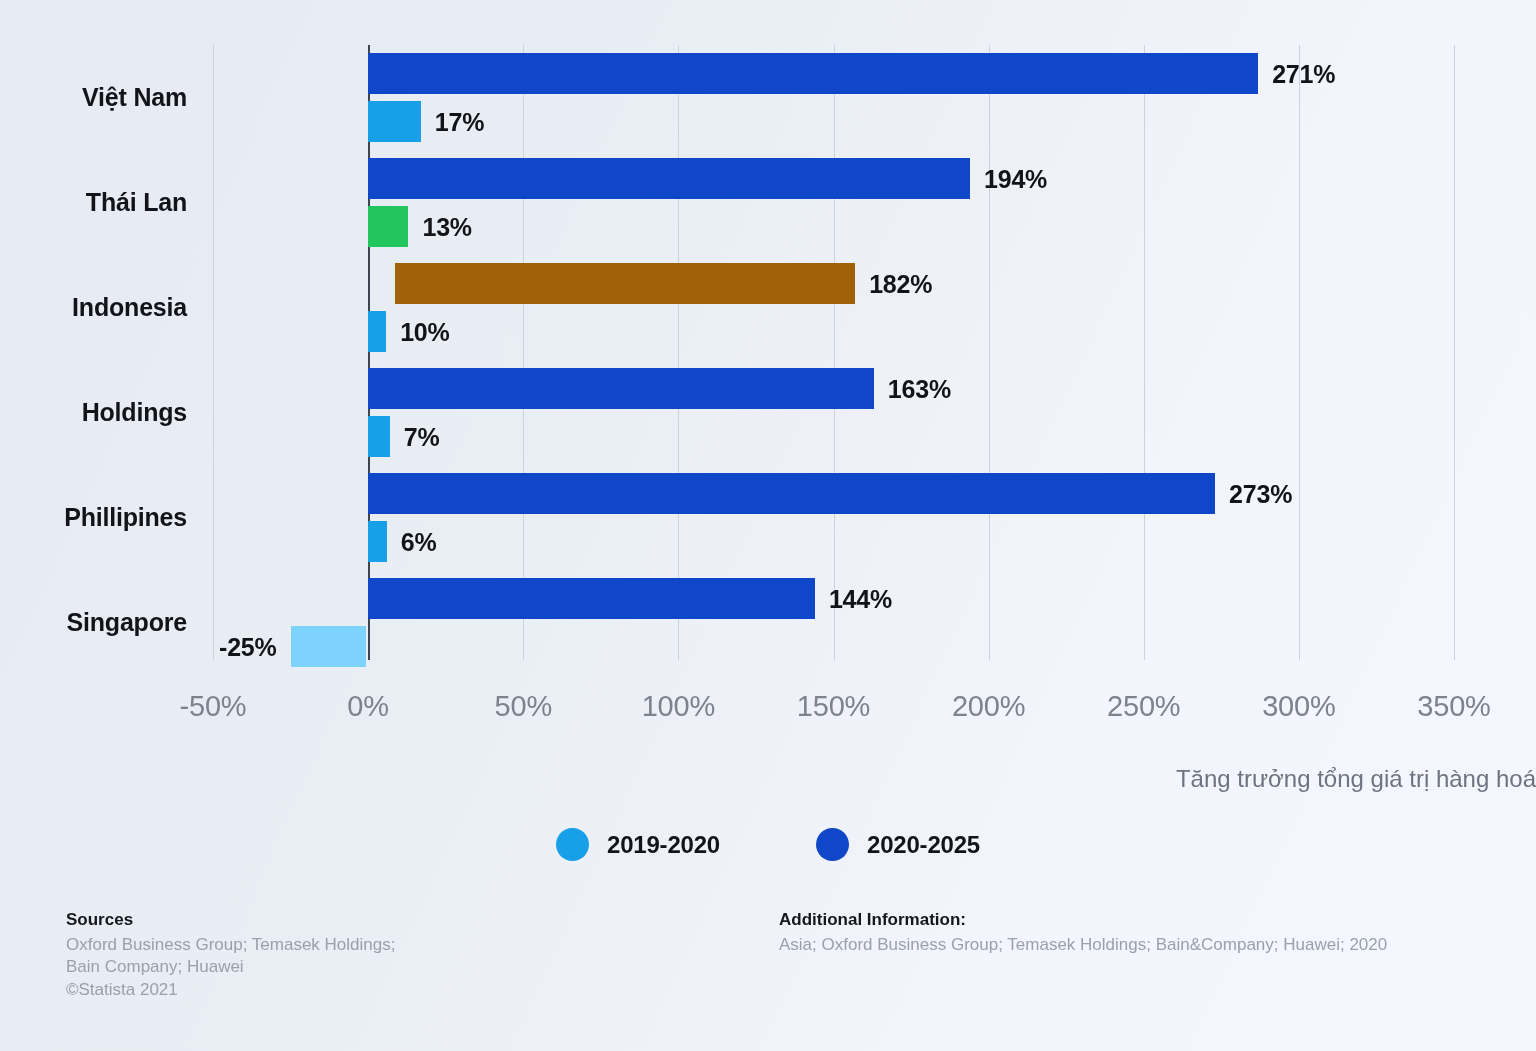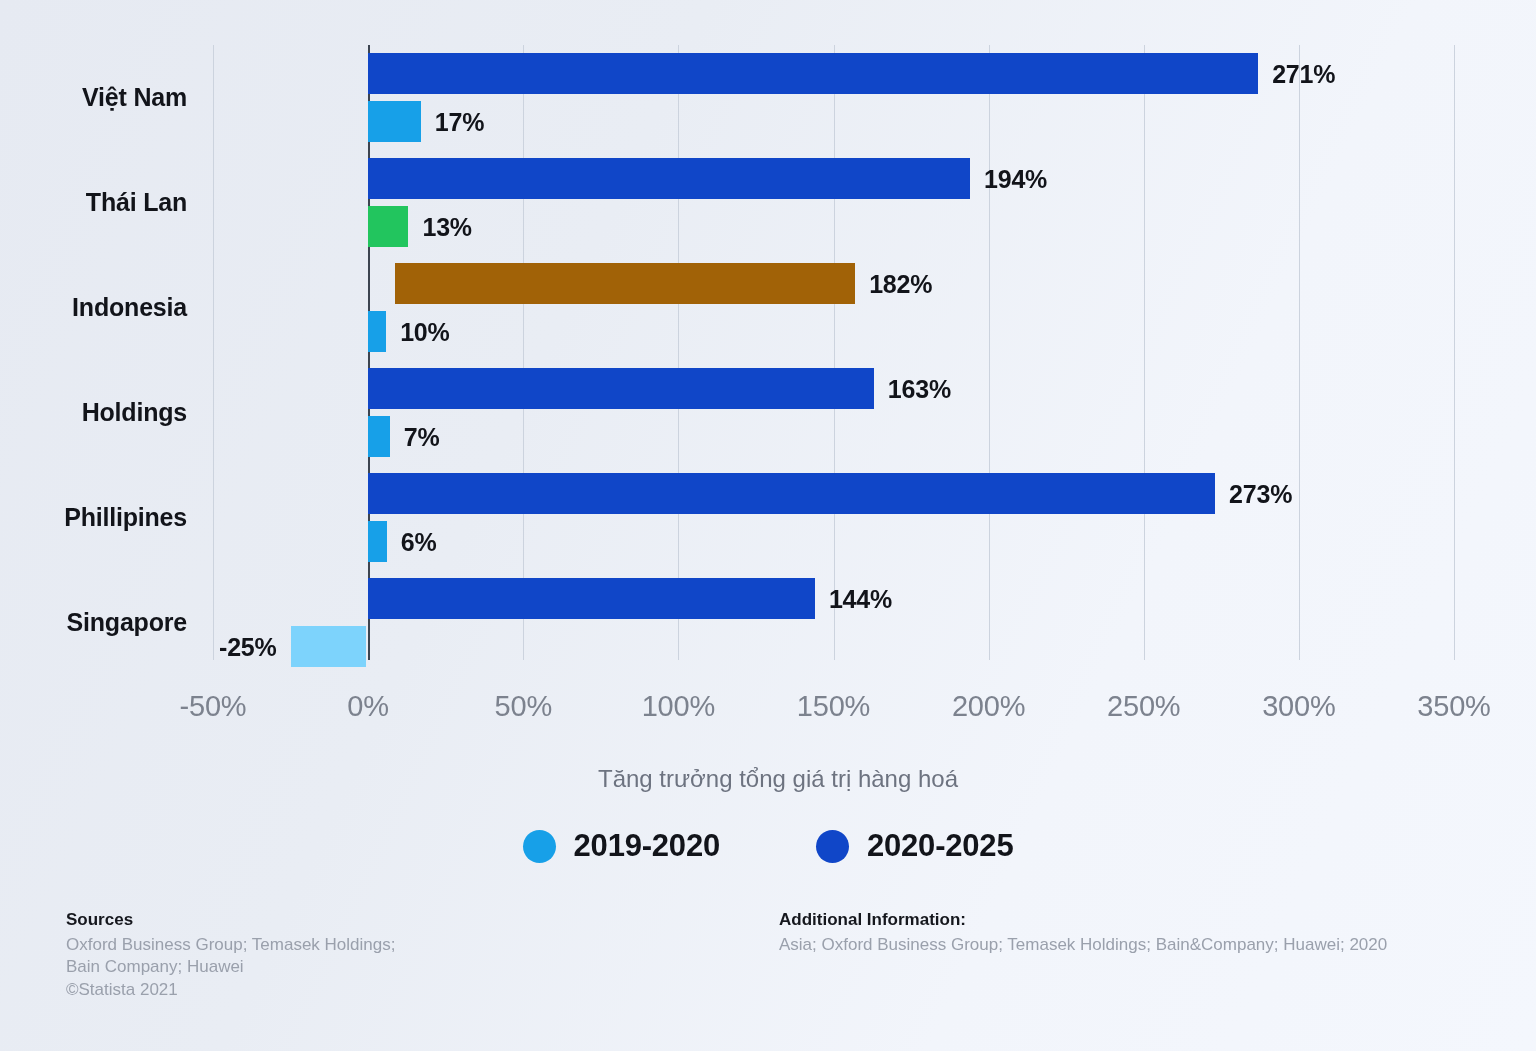--- a/index.html
+++ b/index.html
@@ -116,21 +116,21 @@
     color: #7c828e;
     white-space: nowrap;
     letter-spacing: -0.2px;
   }
 
   .axis-title {
     position: absolute;
     left: 0;
     right: 0;
     top: 765px;
-    text-align: center;
+    text-align: right;
     font-size: 24px;
     font-weight: 400;
     color: #6d7380;
     padding-left: 20px;
   }
 
   
   .legend {
     position: absolute;
     left: 0;
@@ -146,21 +146,21 @@
     align-items: center;
     gap: 18px;
   }
   .legend-swatch {
     width: 33px;
     height: 33px;
     border-radius: 50%;
     flex: none;
   }
   .legend-text {
-    font-size: 31px;
+    font-size: 24px;
     font-weight: 700;
     color: #12141a;
     letter-spacing: -0.2px;
     white-space: nowrap;
   }
 
   
   .footer {
     position: absolute;
     left: 0;

